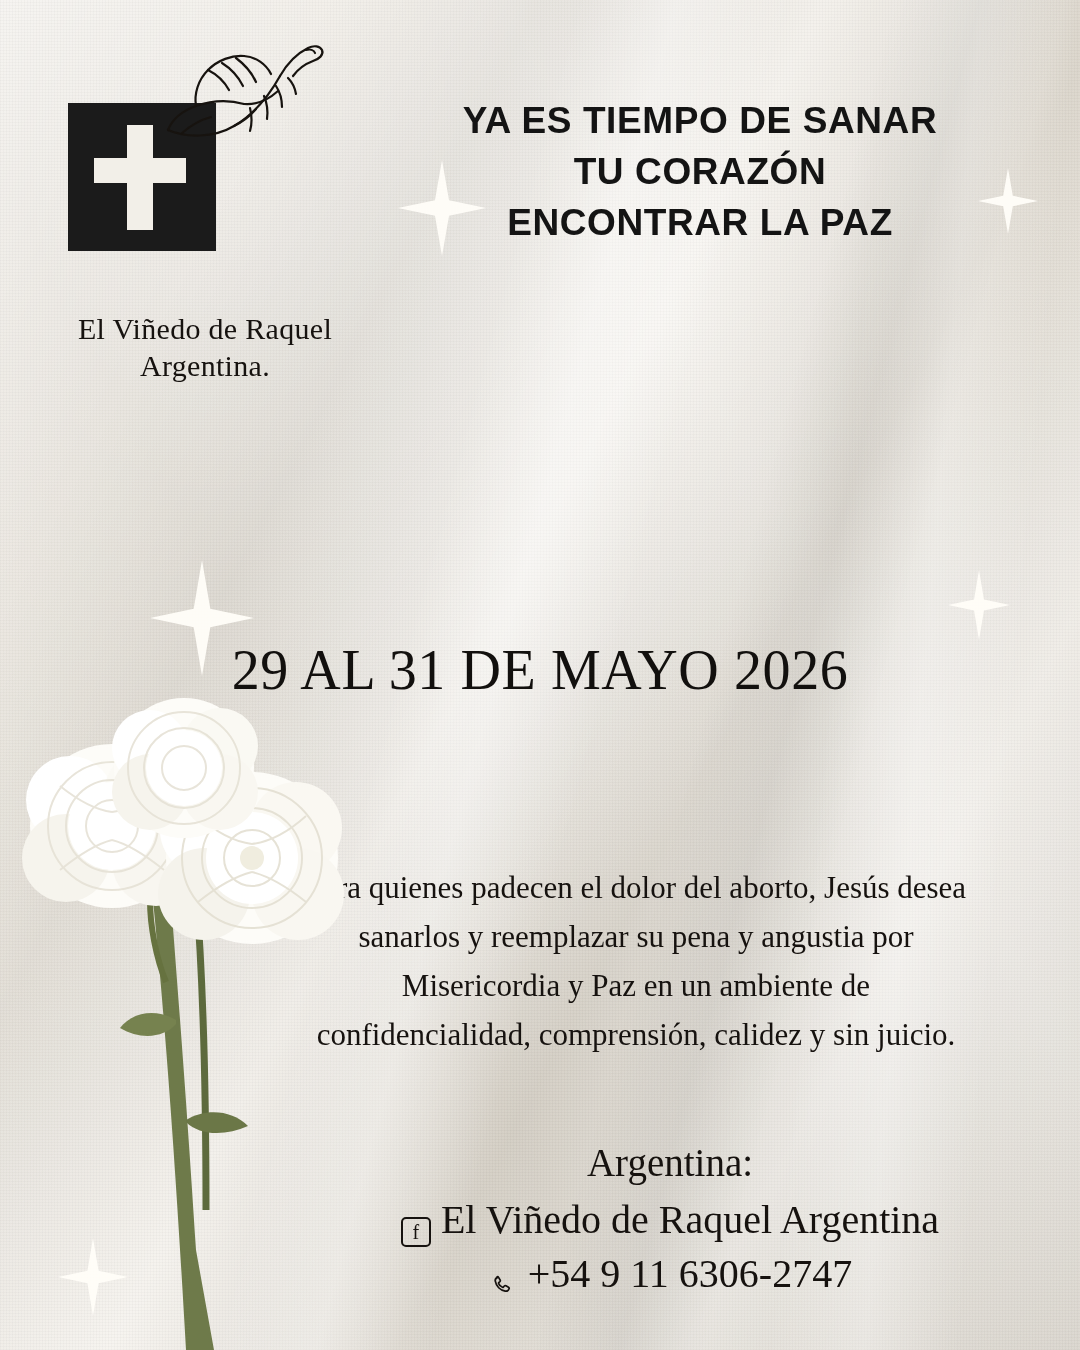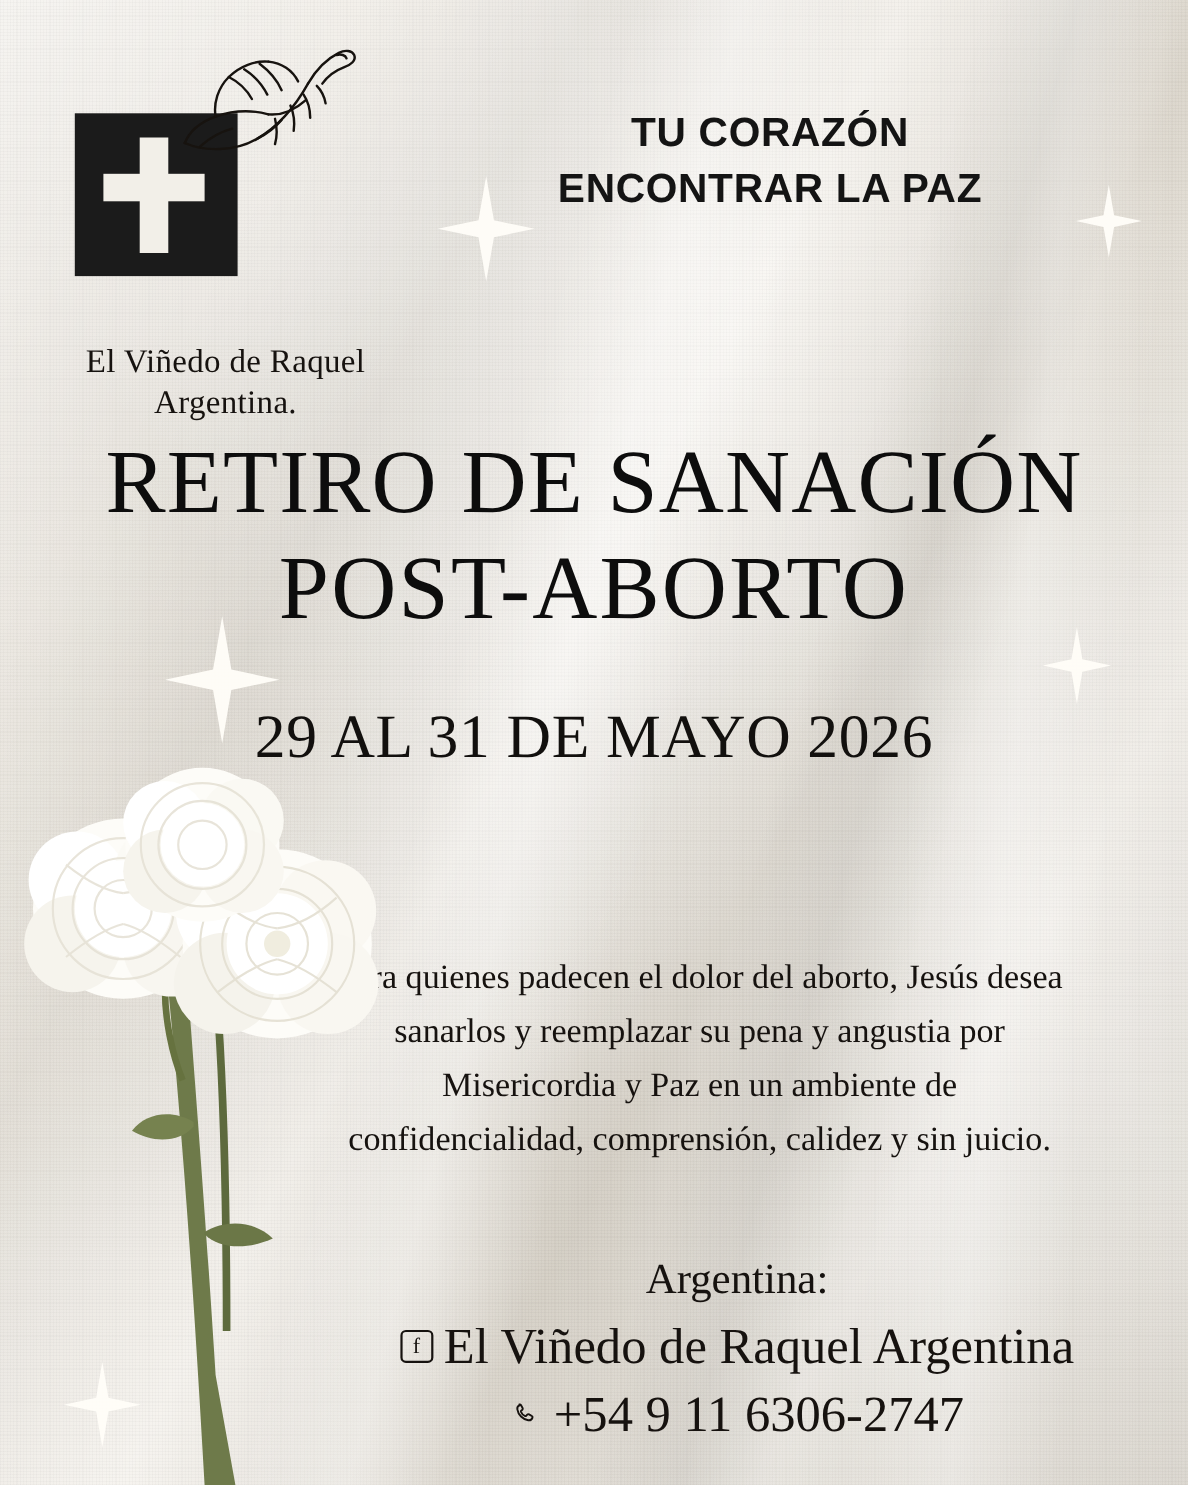--- a/index.html
+++ b/index.html
@@ -158,24 +158,24 @@
     font-family: "Liberation Serif", serif;
     color: #16120f;
   }
   .contact-title {
     font-size: 39px;
     text-align: center;
     margin-bottom: 8px;
   }
   .contact-row {
     display: flex;
-    align-items: center;
+    align-items: flex-end;
     justify-content: center;
     gap: 10px;
-    font-size: 46px;
+    font-size: 40px;
     line-height: 1.35;
   }
   .contact-row .ic {
     display: inline-flex;
     align-items: center;
     justify-content: center;
     width: 30px;
     height: 30px;
     flex: 0 0 auto;
   }
@@ -261,28 +261,25 @@
         </g>
       </svg>
     </div>
     <div class="logo-name">
       <div>El Viñedo de Raquel</div>
       <div>Argentina.</div>
     </div>
   </div>
 
   <div class="kicker">
+    <div>YA ES TIEMPO DE SANAR</div>
     <div>TU CORAZÓN</div>
     <div>ENCONTRAR LA PAZ</div>
   </div>
 
-  <div class="title">
-    <div class="l1">RETIRO DE SANACIÓN</div>
-    <div class="l2">POST-ABORTO</div>
-  </div>
 
   <div class="date">
     <div>29 AL 31 DE MAYO 2026</div>
   </div>
 
   <div class="body-copy">Para quienes padecen el dolor del aborto, Jesús desea sanarlos y reemplazar su pena y angustia por Misericordia y Paz en un ambiente de confidencialidad, comprensión, calidez y sin juicio.</div>
 
   <div class="contact">
     <div class="contact-title">Argentina:</div>
     <div class="contact-row">

